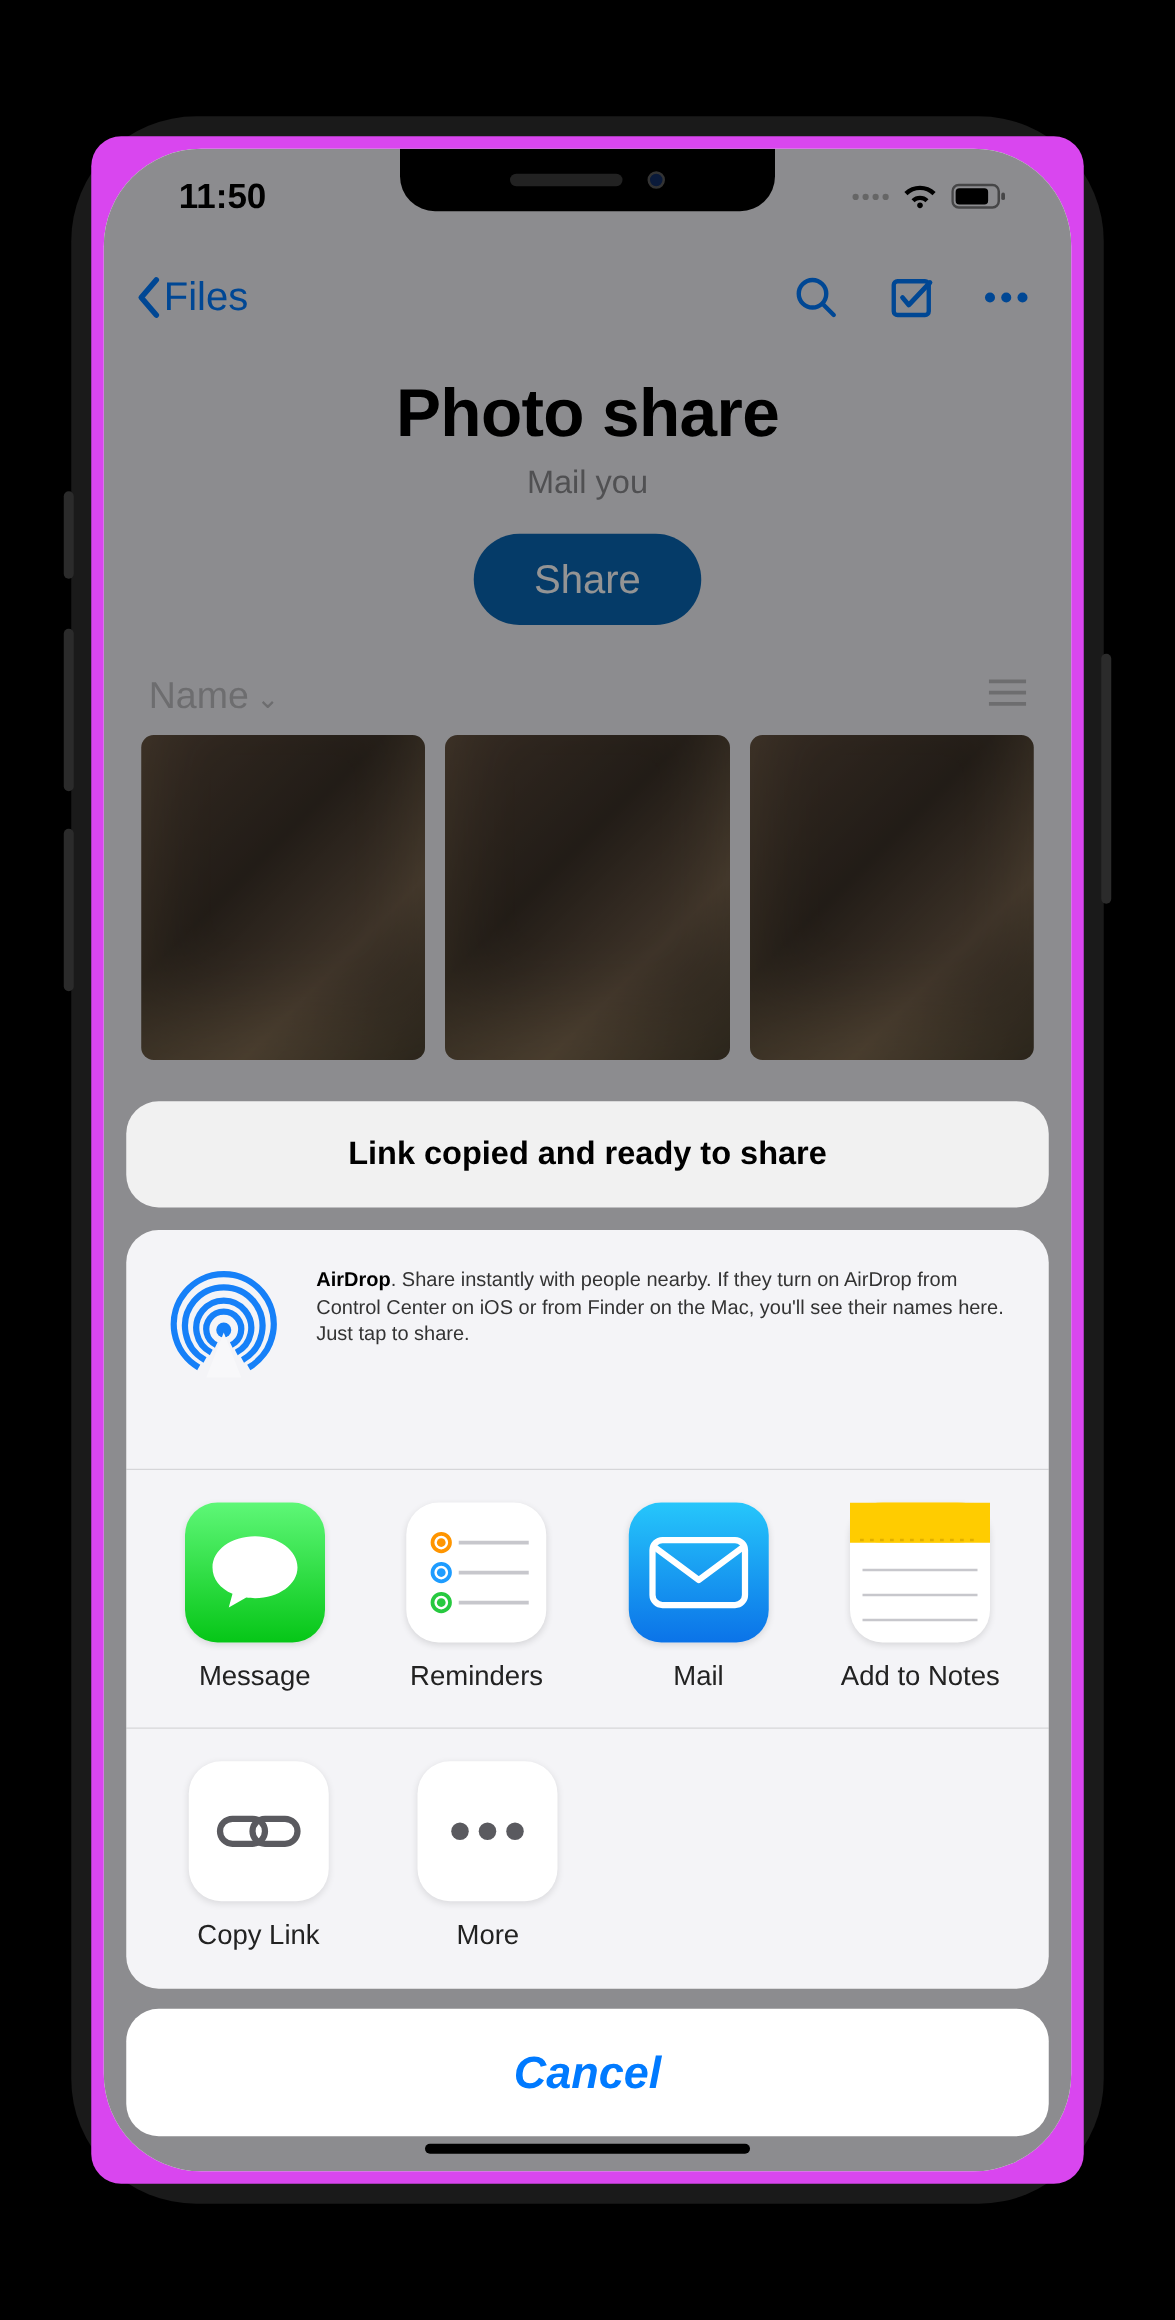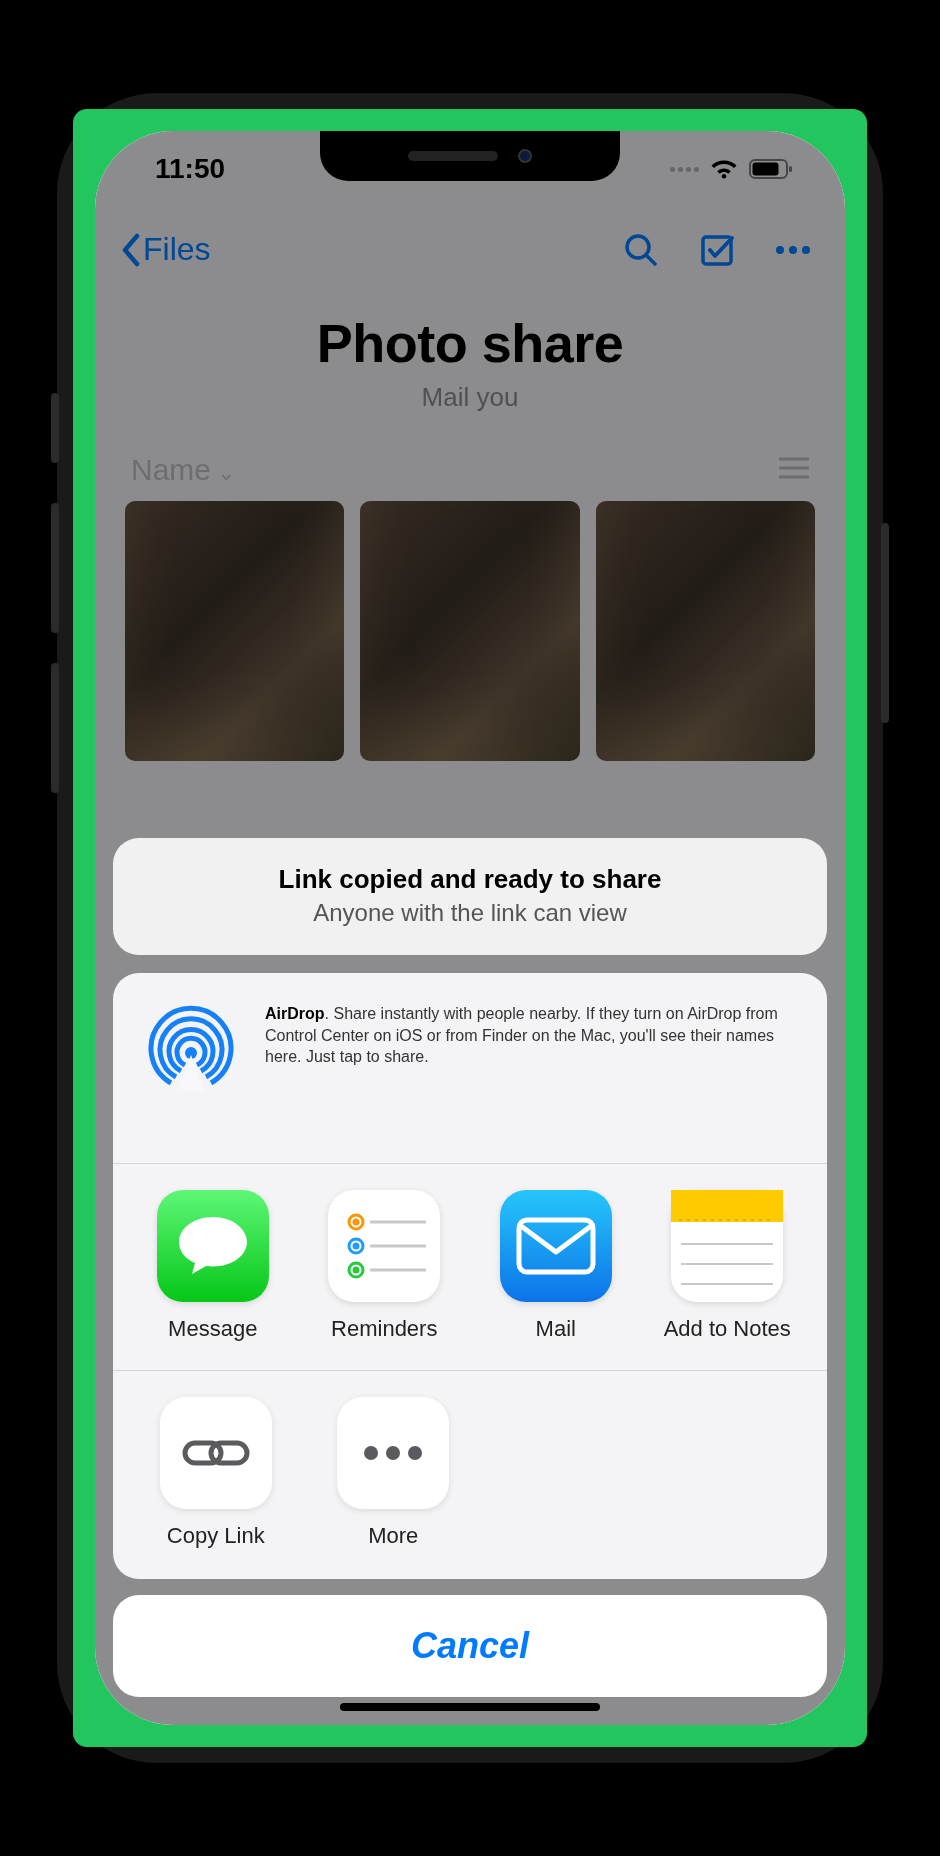--- a/index.html
+++ b/index.html
@@ -25,23 +25,23 @@
       width: 826px;
       height: 1670px;
       background: #1a1a1a;
       border-radius: 100px;
       padding: 16px;
       box-shadow: 0 0 30px rgba(0,0,0,0.6);
     }
     .phone-inner {
       width: 100%;
       height: 100%;
-      background: #22c55e;
-      border-radius: 14px;
-      padding: 22px;
+      background: #d946ef;
+      border-radius: 24px;
+      padding: 10px;
     }
     .screen {
       width: 100%;
       height: 100%;
       background: #f2f2f7;
       border-radius: 78px;
       overflow: hidden;
       position: relative;
     }
     
@@ -366,20 +366,21 @@
                   <circle cx="18" cy="5" r="4" fill="#007aff"></circle>
                   <circle cx="31" cy="5" r="4" fill="#007aff"></circle>
                 </svg>
             </span>
           </div>
         </div>
 
         <div class="page-head">
           <div class="page-title">Photo share</div>
           <div class="page-sub">Mail you</div>
+          <div class="share-pill">Share</div>
         </div>
 
         <div class="sort-row">
           <div><span>Name</span><span class="chev">⌄</span></div>
           <span>
             <svg width="30" height="24" viewBox="0 0 30 24">
                 <line x1="0" y1="3" x2="30" y2="3" stroke="#bcbcc0" stroke-width="3"></line>
                 <line x1="0" y1="12" x2="30" y2="12" stroke="#bcbcc0" stroke-width="3"></line>
                 <line x1="0" y1="21" x2="30" y2="21" stroke="#bcbcc0" stroke-width="3"></line>
               </svg>
@@ -392,21 +393,20 @@
           <div class="photo-thumb"></div>
         </div>
       </div>
 
       <div class="dim"></div>
 
       <div class="sheet-wrap">
 
         <div class="card top-card">
           <div class="top-title">Link copied and ready to share</div>
-          <div class="top-sub">Anyone with the link can view</div>
         </div>
 
         <div class="card main-card">
 
           <div class="airdrop-row">
             <div>
               <svg width="96" height="96" viewBox="0 0 96 96">
                 <g fill="none" stroke="#1680f8" stroke-width="5">
                   <path d="M28 80 A40 40 0 1 1 68 80"></path>
                   <path d="M33 74 A31 31 0 1 1 63 74"></path>

